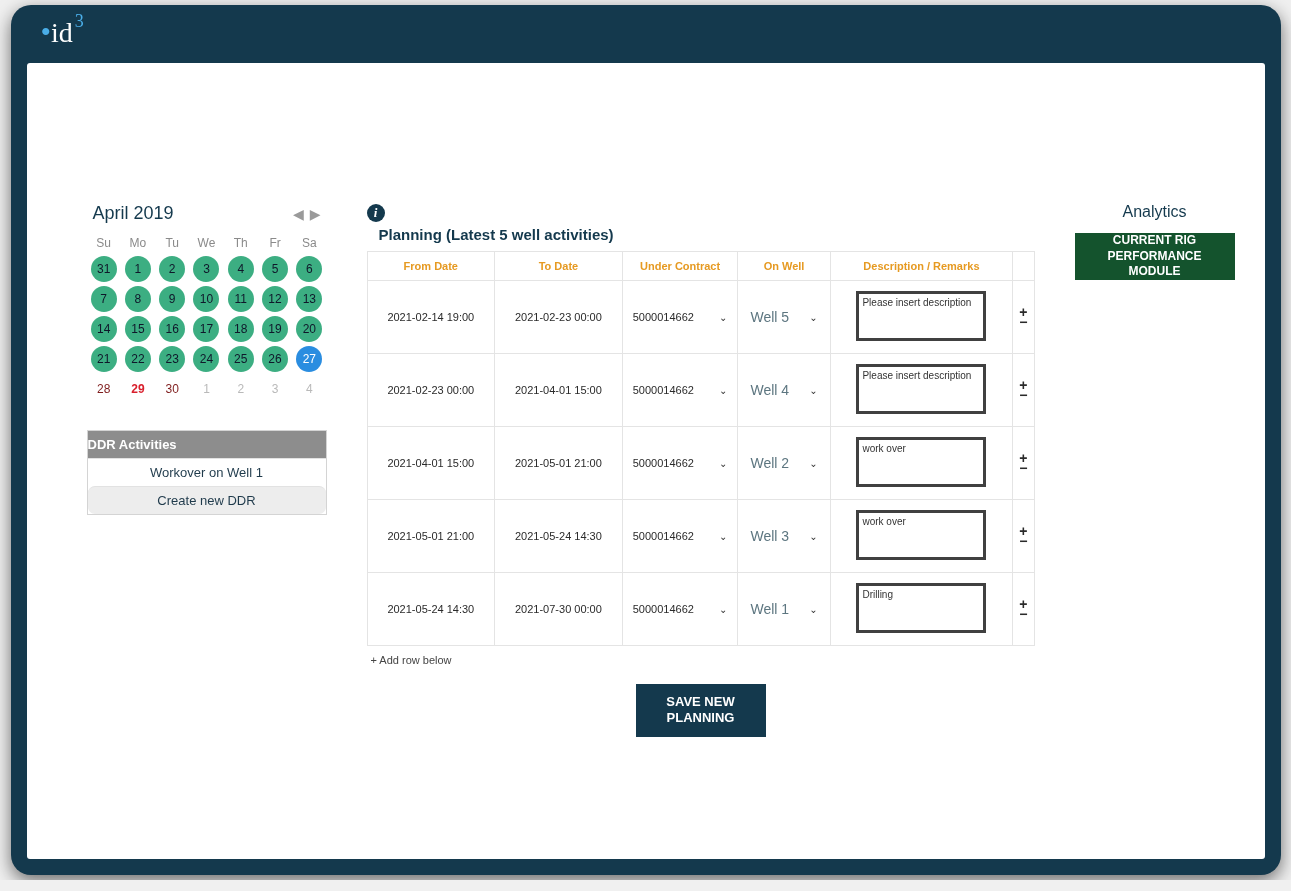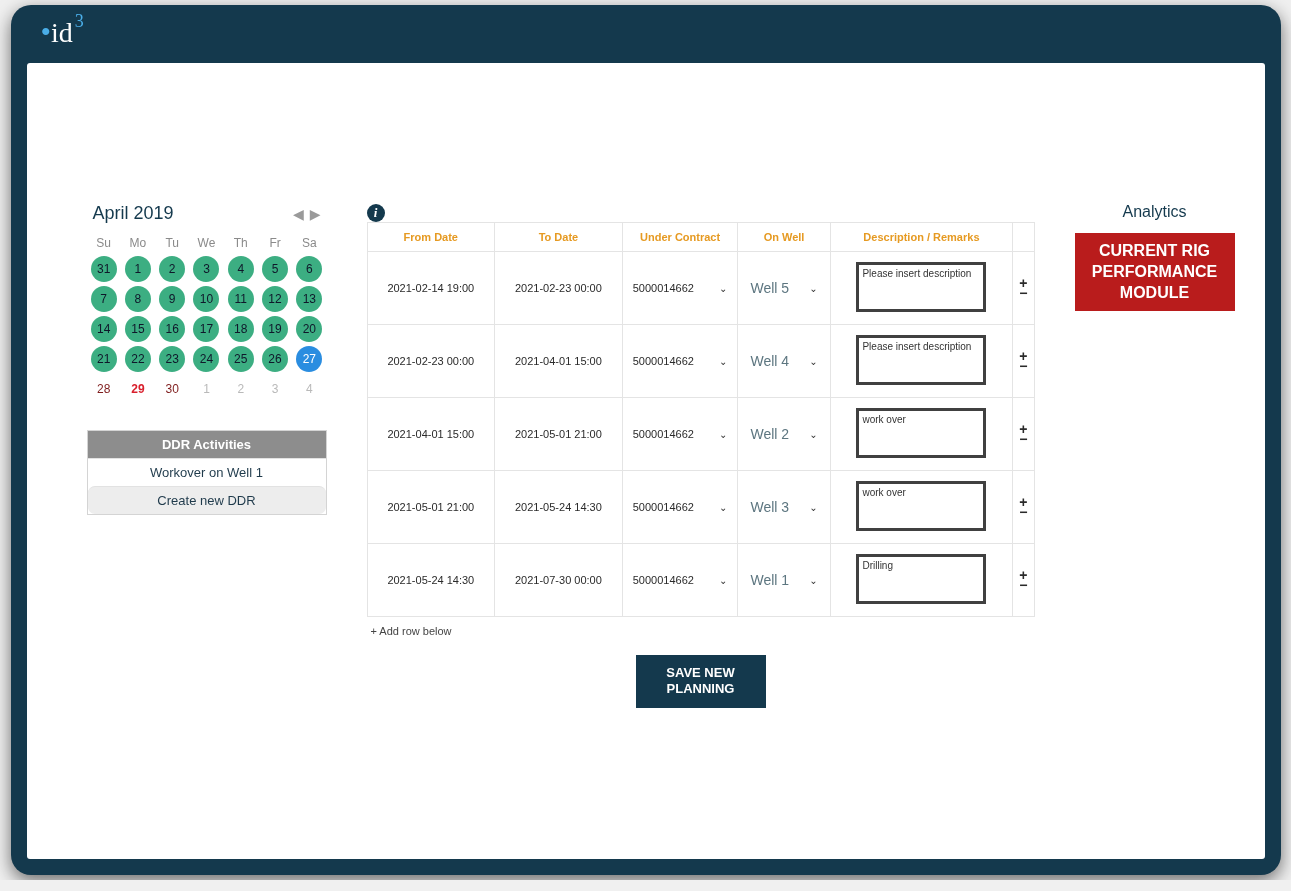--- a/index.html
+++ b/index.html
@@ -89,21 +89,21 @@
   .daycell.out   { color:#b9b9b9; }
   .daycell.red   { color:#d9202d; font-weight:700;}
   .ddr-box {
     margin-top: 26px;
     border:1px solid #d4d4d4;
     font-size:13px;
   }
   .ddr-head {
     background:#8d8d8d;
     color:#fff;
-    text-align:center;
+    text-align:left;
     font-weight:700;
     padding:6px 0;
   }
   .ddr-row {
     text-align:center;
     padding:6px 0;
     border-top:1px solid #e2e2e2;
     color:#1f3a4b;
   }
   .ddr-create {
@@ -211,26 +211,26 @@
     width:160px;
     margin-right:30px;
   }
   .analytics-title {
     text-align:center;
     color:#14394d;
     font-size:16px;
     margin-bottom:12px;
   }
   .module-btn {
-    background:#b91c1c;
+    background:#14532d;
     color:#fff;
     font-weight:700;
-    font-size:16px;
-    text-align:center;
-    padding:8px 6px;
+    font-size:12px;
+    text-align:center;
+    padding:0 6px;
     line-height:1.3;
     cursor:pointer;
   }
 </style>
 </head>
 <body>
 
 <div class="window">
   <div class="topbar">
     <div class="logo">
@@ -316,20 +316,21 @@
           <div class="ddr-head">DDR Activities</div>
           <div id="ddr-rows">
               <div class="ddr-row">Workover on Well 1</div>
             </div>
           <div class="ddr-create">Create new DDR</div>
         </div>
       </div>
 
       <div class="main">
         <span class="info-icon">i</span>
+        <div class="plan-title">Planning (Latest 5 well activities)</div>
         <table class="plan-table">
           <thead>
               <tr id="plan-headers">
                 <th>From Date</th>
                 <th>To Date</th>
                 <th>Under Contract</th>
                 <th>On Well</th>
                 <th>Description / Remarks</th>
                 <th></th>
               </tr>

